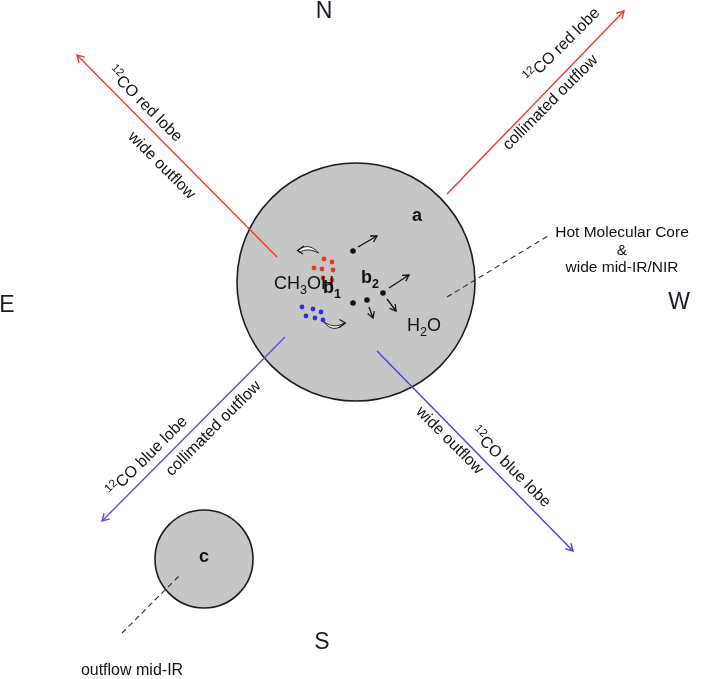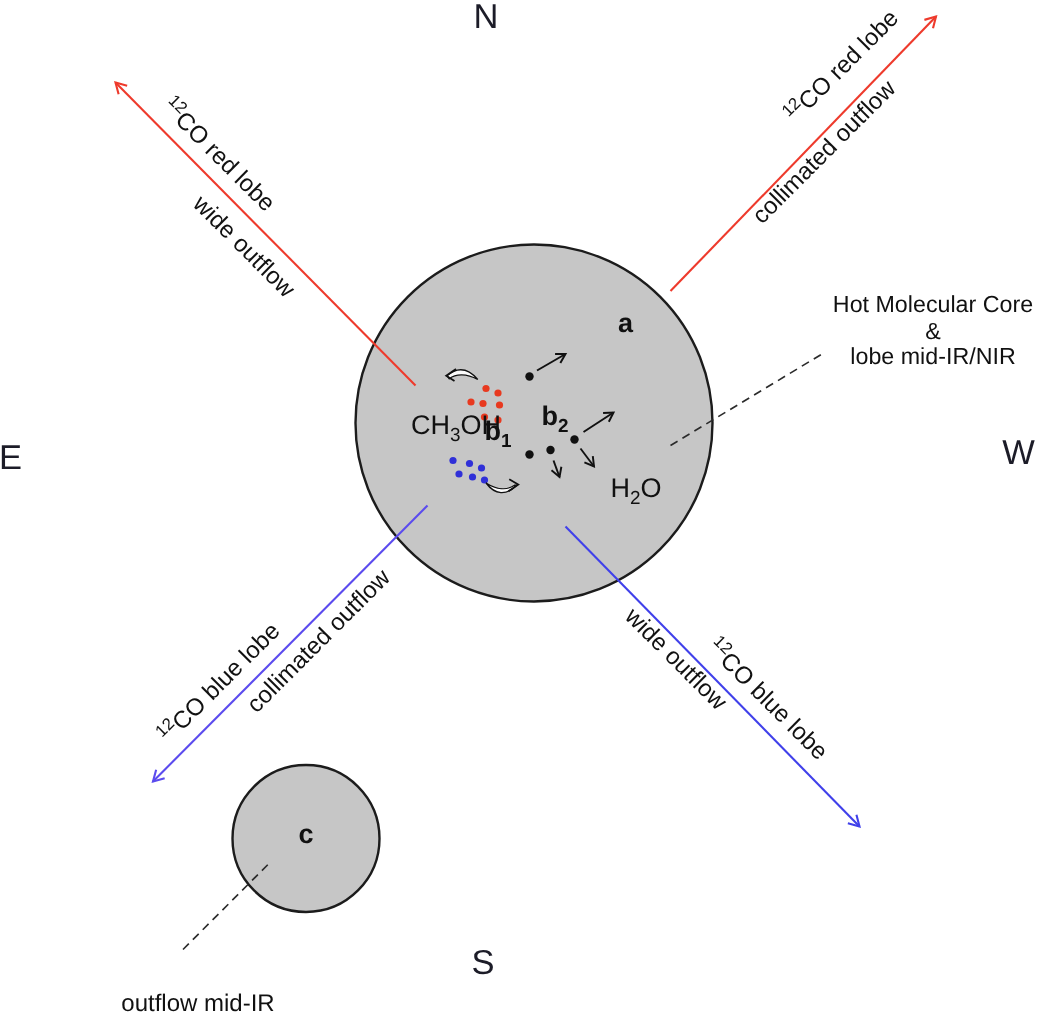--- a/index.html
+++ b/index.html
@@ -11,21 +11,21 @@
   body{width:706px;height:679px;position:relative;background:#fff;overflow:hidden;
        font-family:"Liberation Sans", sans-serif;}
   svg.canvas{position:absolute;left:0;top:0;}
   .lbl{position:absolute;transform:translate(-50%,-50%);white-space:nowrap;
        color:var(--text);line-height:1.1;}
   .rot{transform:translate(-50%,-50%) rotate(var(--r));}
   .outflow{font-size:16px;}
   .compass{font-size:23px;color:var(--compass);}
   .core-lbl{font-size:18px;font-weight:bold;}
   .mol{font-size:18px;margin-left:20px;}
-  .hmc{font-size:15.5px;text-align:center;line-height:17.5px;}
+  .hmc{font-size:15.5px;text-align:center;line-height:17.5px;margin-top:28px;}
   .smallnote{font-size:16px;}
   sup,sub{font-size:70%;line-height:0;}
   .core{fill:var(--core-fill);stroke:var(--outline);stroke-width:1.6;}
   .lred{stroke:var(--red-outflow);stroke-width:1.4;}
   .lbluesw{stroke:var(--blue-outflow-sw);stroke-width:1.4;}
   .lbluese{stroke:var(--blue-outflow-se);stroke-width:1.4;}
   .dash{stroke:#2b2b2b;stroke-width:1.1;stroke-dasharray:5.5 3.8;}
   .gred circle{fill:var(--red-spot);}
   .gblue circle{fill:var(--blue-spot);}
   .gblack circle{fill:#111;}
@@ -124,17 +124,17 @@
 
 <div class="lbl core-lbl" style="left:417px;top:216px">a</div>
 <div class="lbl core-lbl" style="left:332px;top:288px">b<sub>1</sub></div>
 <div class="lbl core-lbl" style="left:370px;top:278px">b<sub>2</sub></div>
 <div class="lbl mol" style="left:284px;top:284px">CH<sub>3</sub>OH</div>
 <div class="lbl mol" style="left:404px;top:326px">H<sub>2</sub>O</div>
 
 <div class="lbl hmc" style="left:622px;top:221px">
   <div>Hot Molecular Core</div>
   <div>&amp;</div>
-  <div>lobe mid-IR/NIR</div>
+  <div>wide mid-IR/NIR</div>
 </div>
 
 <div class="lbl core-lbl" style="left:204px;top:557px">c</div>
 <div class="lbl smallnote" style="left:132px;top:670px">outflow mid-IR</div>
 
 </body></html>

